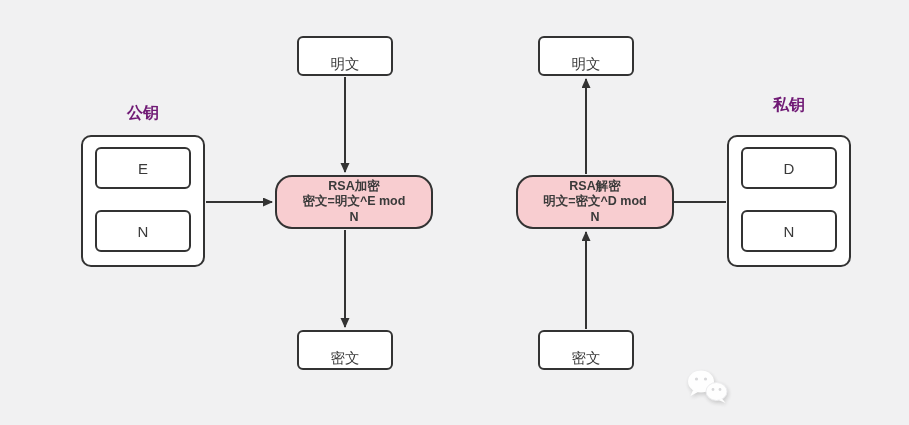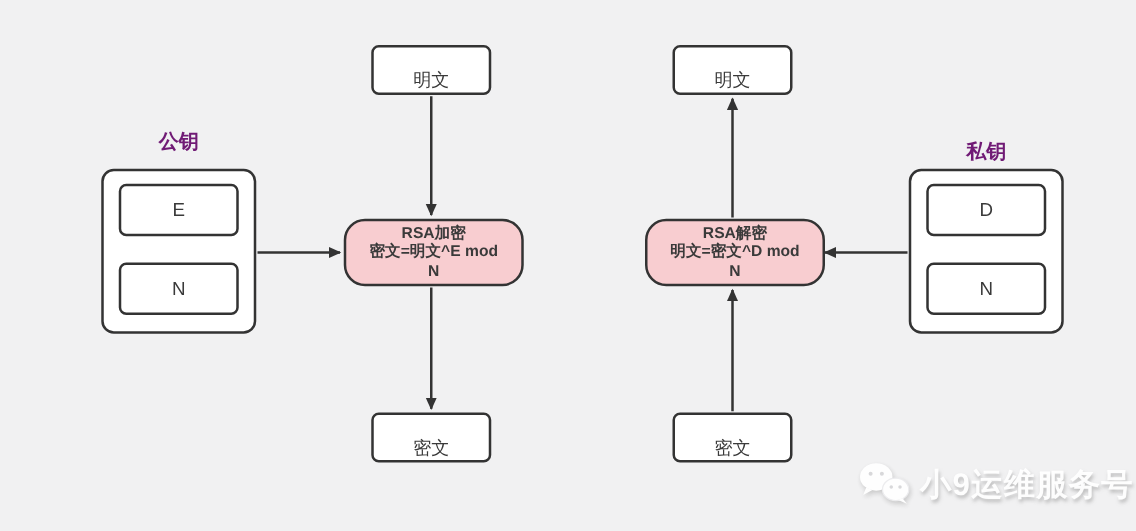--- a/index.html
+++ b/index.html
@@ -42,40 +42,40 @@
     display:flex;align-items:center;justify-content:center;
     font-size:15px;color:var(--text);
   }
   .key-part.top{top:10px;}
   .key-part.bottom{top:73px;}
   .key-title{
     position:absolute;width:124px;text-align:center;
     font-size:16px;font-weight:bold;color:#701a75;
   }
   .process{
-    position:absolute;width:144px;height:54px;
+    position:absolute;width:158px;height:54px;
     background:var(--process-fill);
     border:2px solid var(--stroke);
     border-radius:17px;
     display:flex;flex-direction:column;align-items:center;justify-content:center;
     font-size:12.5px;font-weight:bold;color:#3a3a3a;line-height:1.25;
     text-align:center;
   }
   .process .line{white-space:nowrap;}
 
   
   #node-plain-enc{left:297px;top:36px;}
   #node-cipher-enc{left:297px;top:330px;}
   #node-plain-dec{left:538px;top:36px;}
   #node-cipher-dec{left:538px;top:330px;}
   #proc-enc{left:275px;top:175px;}
   #proc-dec{left:516px;top:175px;}
   #pubkey-title{left:81px;top:103px;}
   #pubkey-outer{left:81px;top:135px;}
-  #privkey-title{left:727px;top:111px;}
+  #privkey-title{left:727px;top:95px;}
   #privkey-outer{left:727px;top:135px;}
 
   .watermark{
     position:absolute;left:686px;top:365px;width:215px;height:44px;
     display:flex;align-items:center;gap:6px;
     pointer-events:none;
   }
   .watermark-text{
     font-size:25px;font-weight:bold;letter-spacing:1px;
     color:rgba(255,255,255,0.95);
@@ -153,16 +153,15 @@
       <ellipse cx="15" cy="12.5" rx="13" ry="11" fill="#ffffff"></ellipse>
       <path d="M7,21 L4.5,27 L12,23 Z" fill="#ffffff"></path>
       <circle cx="10.5" cy="10" r="1.6" fill="#d7d7d9"></circle>
       <circle cx="19.5" cy="10" r="1.6" fill="#d7d7d9"></circle>
 
       <ellipse cx="30.5" cy="22.5" rx="10.5" ry="9" fill="#ffffff" stroke="#ececee" stroke-width="1"></ellipse>
       <path d="M36,29.5 L39.5,34 L32.5,31 Z" fill="#ffffff"></path>
       <circle cx="27" cy="20.5" r="1.4" fill="#d7d7d9"></circle>
       <circle cx="34" cy="20.5" r="1.4" fill="#d7d7d9"></circle>
     </svg>
-    <span class="watermark-text">小9运维服务号</span>
   </div>
 
 </div>
 
 </body></html>

